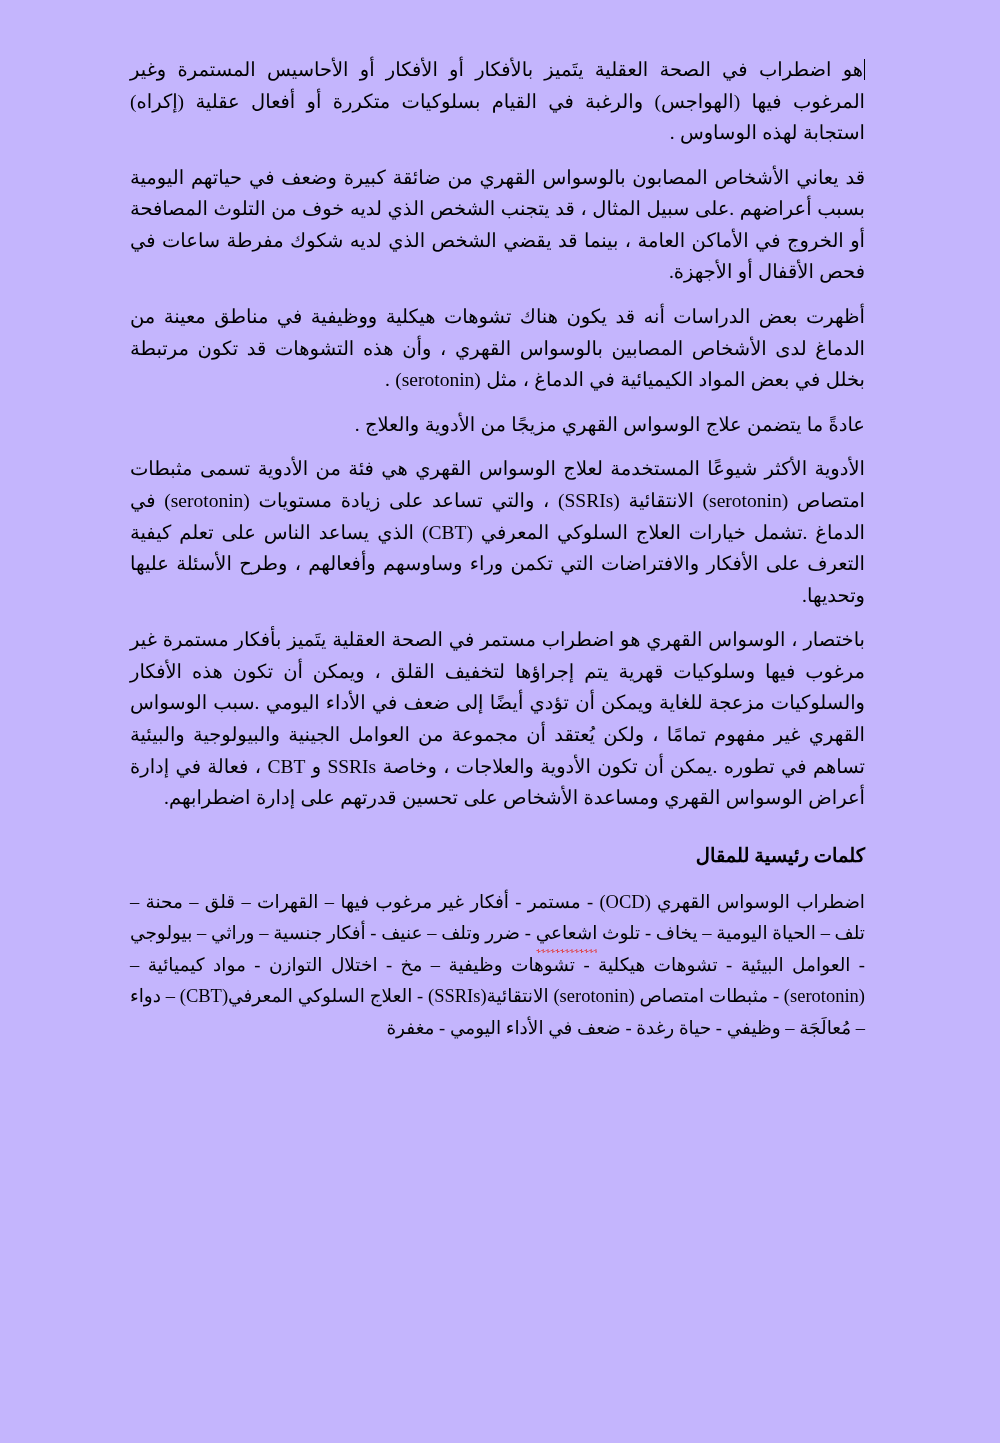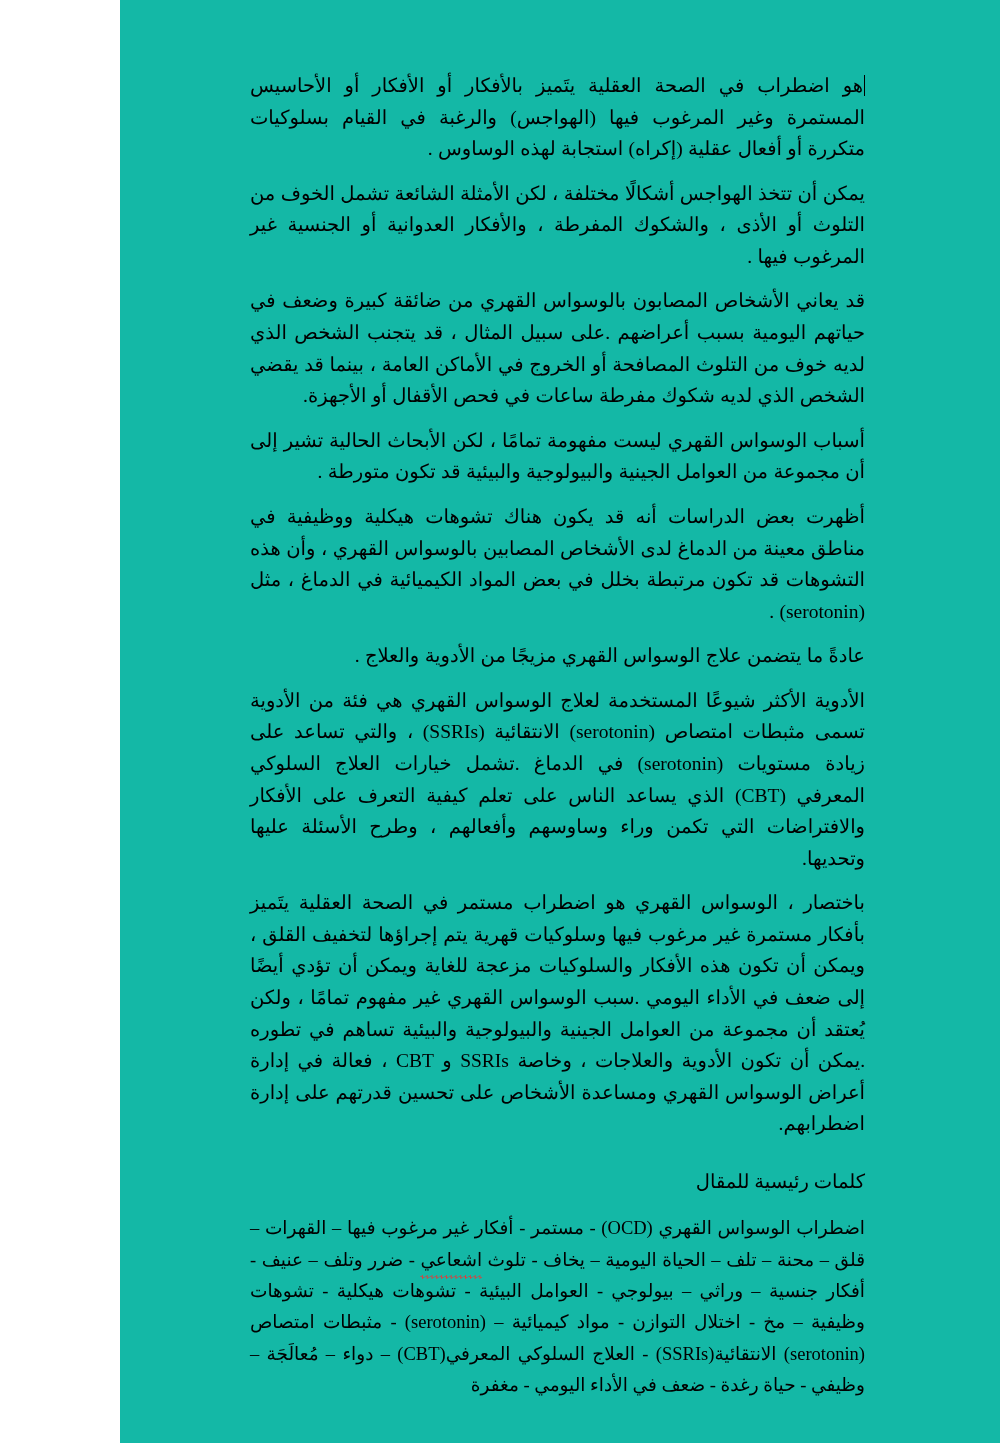--- a/index.html
+++ b/index.html
@@ -11,25 +11,25 @@
   body {
     width: 1000px;
     height: 1443px;
     font-family: "Liberation Serif", "DejaVu Serif", serif;
     color: #000000;
     overflow: hidden;
     position: relative;
   }
 
   .page {
-    width: 880px;
+    width: 1000px;
     height: 1443px;
-    background: #14b8a6;
+    background: #c4b5fd;
     box-sizing: border-box;
-    padding: 70px 135px 0 130px;
+    padding: 54px 135px 0 130px;
     position: relative;
   }
 
   .doc-body {
     direction: rtl;
     text-align: justify;
     text-justify: inter-word;
   }
 
   
@@ -56,20 +56,21 @@
   p.para.short {
     text-align: right;
   }
 
   .kw-heading {
     margin: 26px 0 16px 0;
     font-size: 19.5px;
     line-height: 1.6;
     text-align: right;
     direction: rtl;
+    font-weight: bold;
   }
 
   p.keywords {
     margin: 0;
     font-size: 18.5px;
     line-height: 1.70;
     text-align: justify;
     text-align-last: right;
     direction: rtl;
   }
@@ -97,26 +98,24 @@
 </style>
 </head>
 <body>
 
 <div class="page">
   <div class="doc-body">
 
     <p class="para"><span class="caret"></span><span>هو اضطراب في الصحة العقلية يتَميز بالأفكار أو الأفكار أو الأحاسيس المستمرة وغير المرغوب فيها (الهواجس) والرغبة في القيام بسلوكيات متكررة أو أفعال عقلية (إكراه) استجابة لهذه الوساوس .</span></p>
 
 
-    <p class="para"><span>يمكن أن تتخذ الهواجس أشكالًا مختلفة ، لكن الأمثلة الشائعة تشمل الخوف من التلوث أو الأذى ، والشكوك المفرطة ، والأفكار العدوانية أو الجنسية غير المرغوب فيها .</span></p>
 
 
     <p class="para"><span>قد يعاني الأشخاص المصابون بالوسواس القهري من ضائقة كبيرة وضعف في حياتهم اليومية بسبب أعراضهم .على سبيل المثال ، قد يتجنب الشخص الذي لديه خوف من التلوث المصافحة أو الخروج في الأماكن العامة ، بينما قد يقضي الشخص الذي لديه شكوك مفرطة ساعات في فحص الأقفال أو الأجهزة.</span></p>
 
-    <p class="para"><span>أسباب الوسواس القهري ليست مفهومة تمامًا ، لكن الأبحاث الحالية تشير إلى أن مجموعة من العوامل الجينية والبيولوجية والبيئية قد تكون متورطة .</span></p>
 
     <p class="para"><span>أظهرت بعض الدراسات أنه قد يكون هناك تشوهات هيكلية ووظيفية في مناطق معينة من الدماغ لدى الأشخاص المصابين بالوسواس القهري ، وأن هذه التشوهات قد تكون مرتبطة بخلل في بعض المواد الكيميائية في الدماغ ، مثل  (serotonin) .</span></p>
 
     <p class="para short"><span>عادةً ما يتضمن علاج الوسواس القهري مزيجًا من الأدوية والعلاج .</span></p>
 
     <p class="para"><span>الأدوية الأكثر شيوعًا المستخدمة لعلاج الوسواس القهري هي فئة من الأدوية تسمى مثبطات امتصاص (serotonin) الانتقائية (SSRIs) ، والتي تساعد على زيادة مستويات (serotonin) في الدماغ .تشمل خيارات العلاج السلوكي المعرفي (CBT) الذي يساعد الناس على تعلم كيفية التعرف على الأفكار والافتراضات التي تكمن وراء وساوسهم وأفعالهم ، وطرح الأسئلة عليها وتحديها.</span></p>
 
 
     <p class="para"><span>باختصار ، الوسواس القهري هو اضطراب مستمر في الصحة العقلية يتَميز بأفكار مستمرة غير مرغوب فيها وسلوكيات قهرية يتم إجراؤها لتخفيف القلق ، ويمكن أن تكون هذه الأفكار والسلوكيات مزعجة للغاية ويمكن أن تؤدي أيضًا إلى ضعف في الأداء اليومي .سبب الوسواس القهري غير مفهوم تمامًا ، ولكن يُعتقد أن مجموعة من العوامل الجينية والبيولوجية والبيئية تساهم في تطوره .يمكن أن تكون الأدوية والعلاجات ، وخاصة SSRIs و CBT ، فعالة في إدارة أعراض الوسواس القهري ومساعدة الأشخاص على تحسين قدرتهم على إدارة اضطرابهم.</span></p>
 

